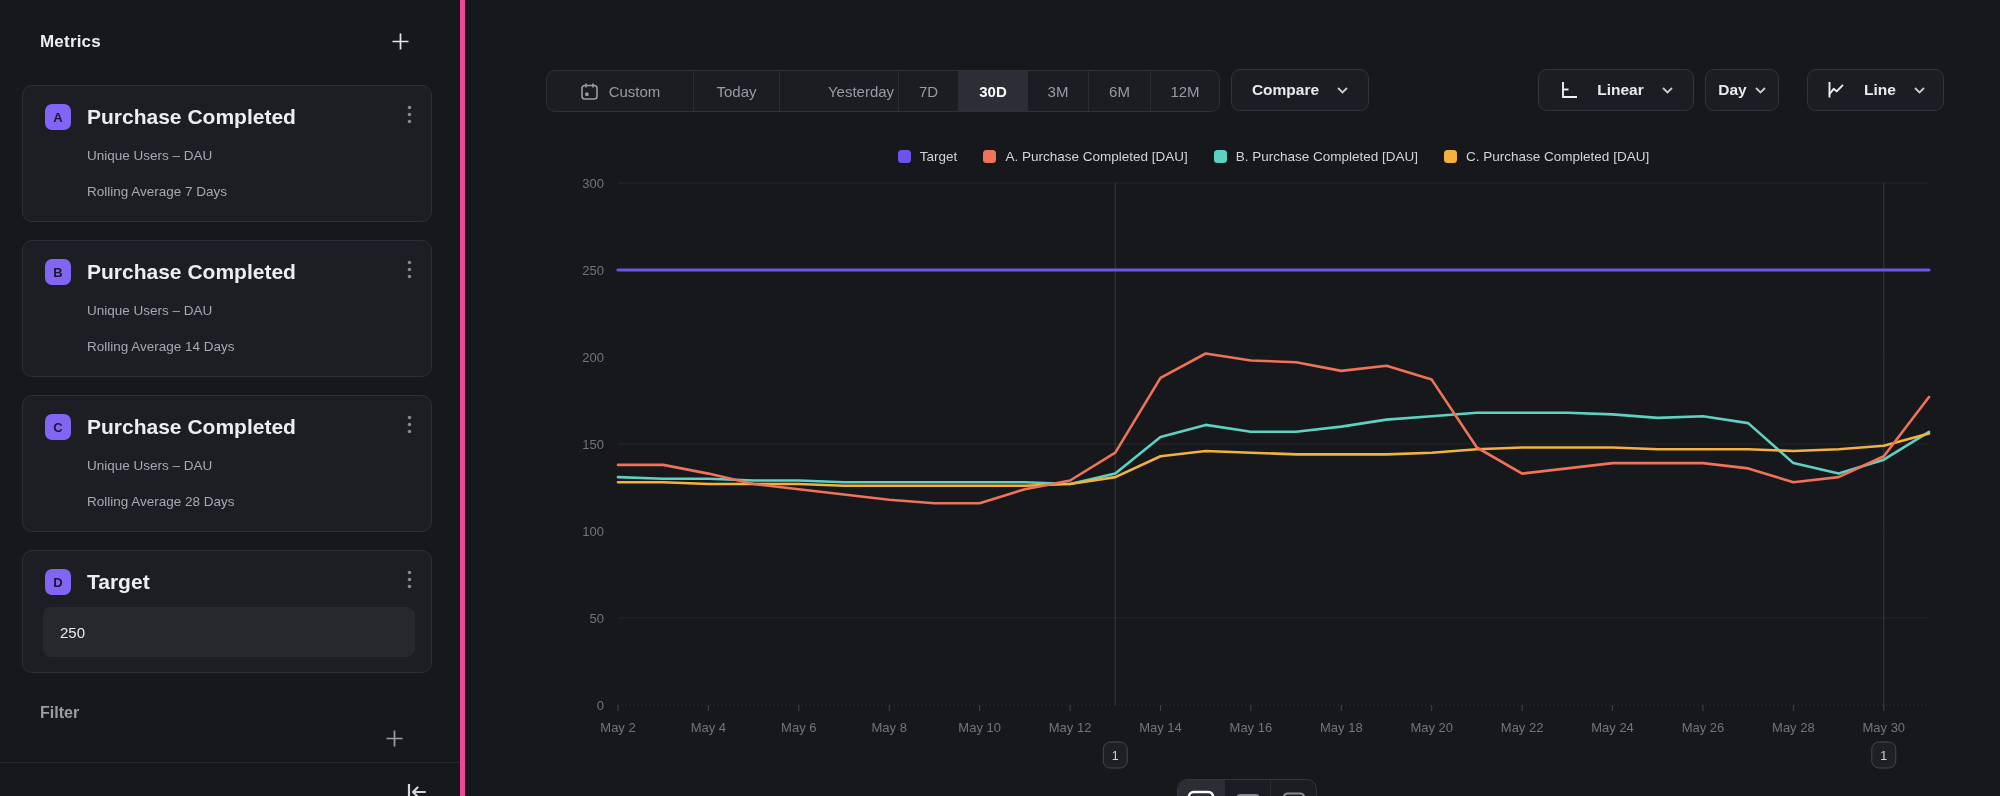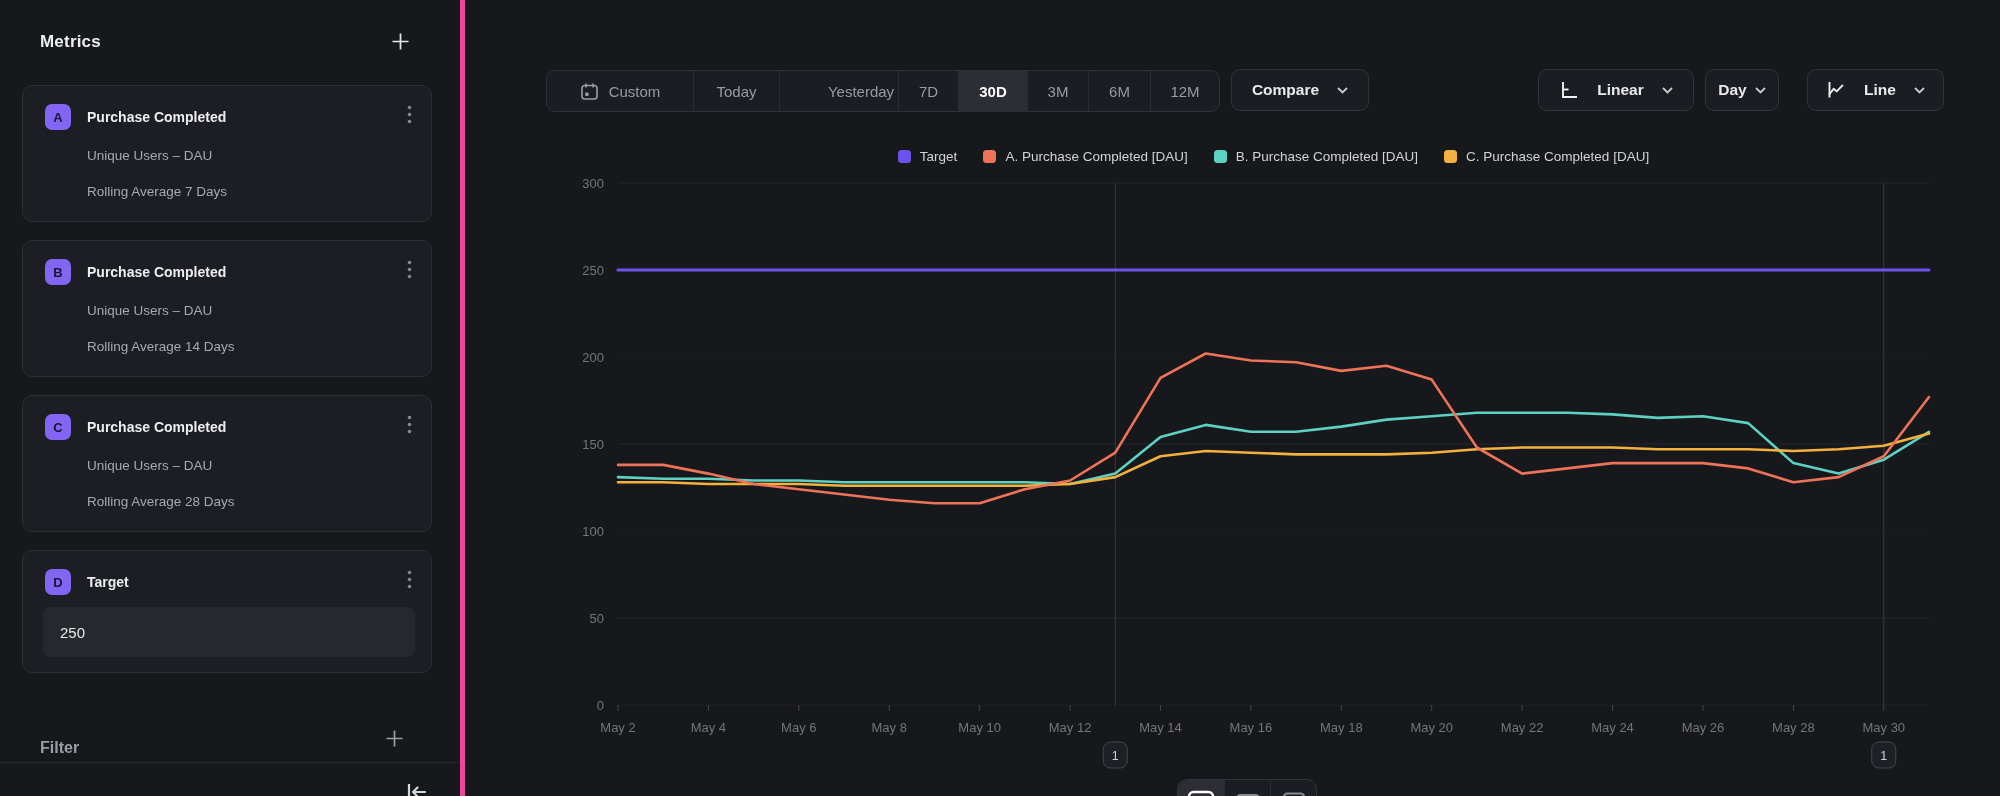--- a/index.html
+++ b/index.html
@@ -16,26 +16,26 @@
   .sb-title{position:absolute;left:40px;top:32px;font-size:17px;font-weight:700;color:#edeef1;letter-spacing:.2px;}
   .icon-btn{position:absolute;display:flex;align-items:center;justify-content:center;width:28px;height:28px;}
   .add-metric{right:46px;top:27px;}
   .card{position:absolute;left:22px;width:410px;background:#1d1e23;border:1px solid #2e2f36;border-radius:10px;box-sizing:border-box;}
   .card-a{top:85px;height:137px;}
   .card-b{top:240px;height:137px;}
   .card-c{top:395px;height:137px;}
   .card-d{top:550px;height:123px;}
   .card-head{position:absolute;left:22px;top:18px;right:44px;display:flex;align-items:center;gap:16px;}
   .badge{width:26px;height:26px;border-radius:7px;background:#8365f4;color:#191734;font-size:13px;font-weight:700;display:flex;align-items:center;justify-content:center;flex:0 0 auto;}
-  .card-title{font-size:14px;font-weight:700;color:#edeef2;}
+  .card-title{font-size:21px;font-weight:700;color:#edeef2;}
   .kebab{position:absolute;right:8px;top:14px;width:28px;height:28px;display:flex;align-items:center;justify-content:center;}
   .card-line1{position:absolute;left:64px;top:62px;font-size:13.5px;color:#a7a9b0;}
   .card-line2{position:absolute;left:64px;top:98px;font-size:13.5px;color:#a7a9b0;}
   .target-input{position:absolute;left:20px;right:18px;top:56px;height:50px;background:#27282e;border:none;border-radius:8px;color:#e9eaec;font-size:15px;padding:0 0 0 17px;outline:none;box-sizing:border-box;width:372px;}
-  .filter-label{position:absolute;left:40px;top:739px;font-size:16px;font-weight:700;color:#9b9da4;}
+  .filter-label{position:absolute;left:40px;top:704px;font-size:16px;font-weight:700;color:#9b9da4;}
   .add-filter{right:52px;top:724px;}
   .sb-divider{position:absolute;left:0;right:0;top:762px;border-top:1px solid #26272c;}
   .collapse-btn{right:30px;top:778px;}
 
   
   .range-control{position:absolute;left:546px;top:70px;height:42px;display:flex;align-items:stretch;background:#1c1d22;border:1px solid #2f3038;border-radius:9px;overflow:hidden;box-sizing:border-box;}
   .range-control .seg{display:flex;align-items:center;justify-content:center;gap:10px;font-size:15px;color:#999ba2;border-left:1px solid #2c2d33;box-sizing:border-box;}
   .range-control .seg:first-child{border-left:none;}
   .range-control .seg:nth-child(1){width:146px;}
   .range-control .seg:nth-child(2){width:86px;}

